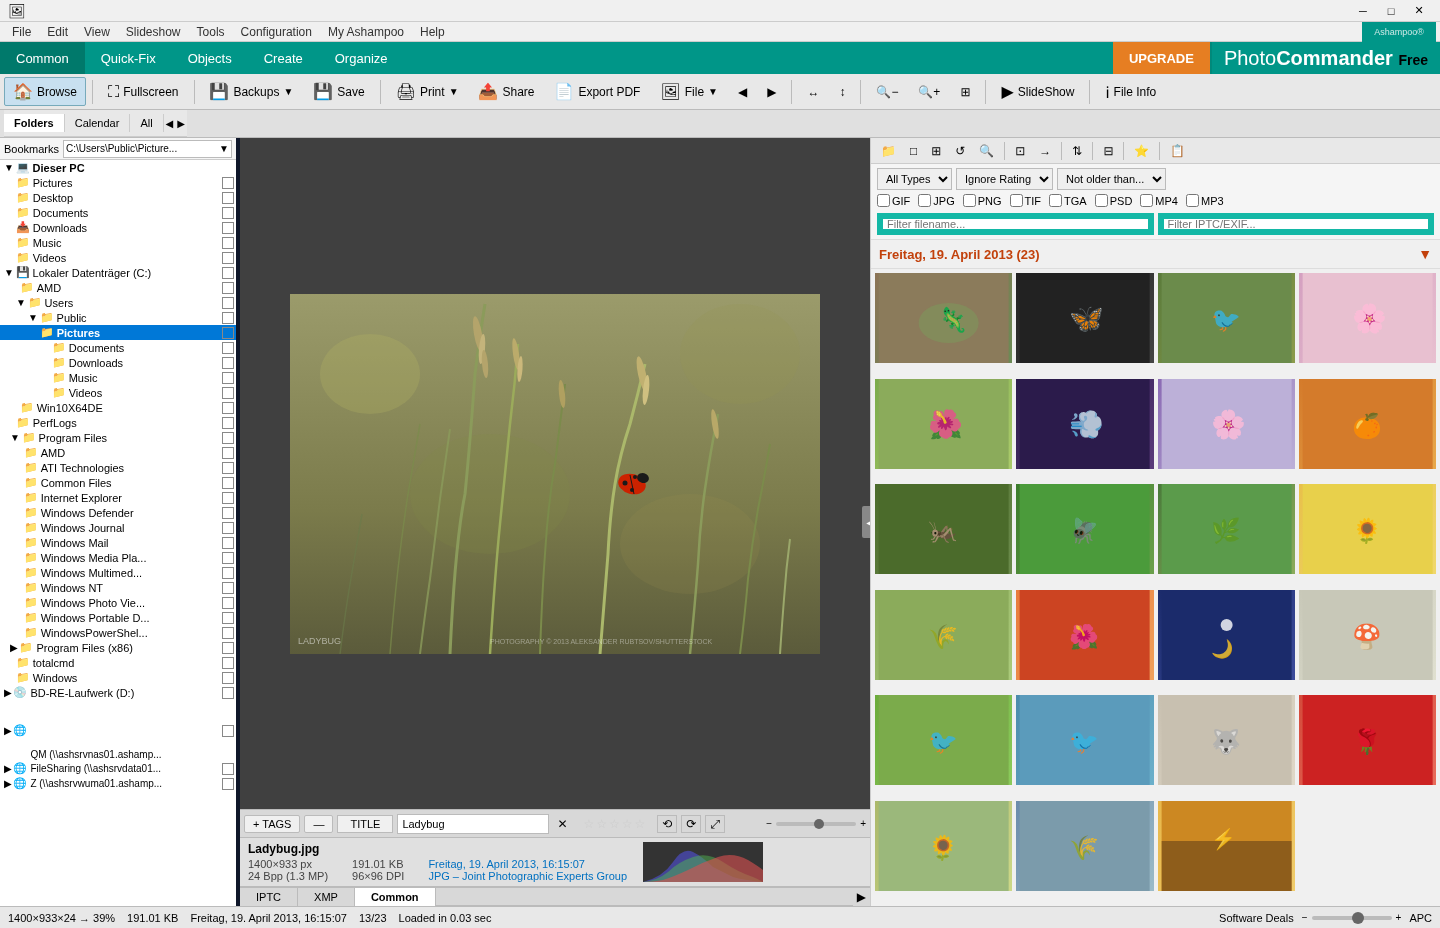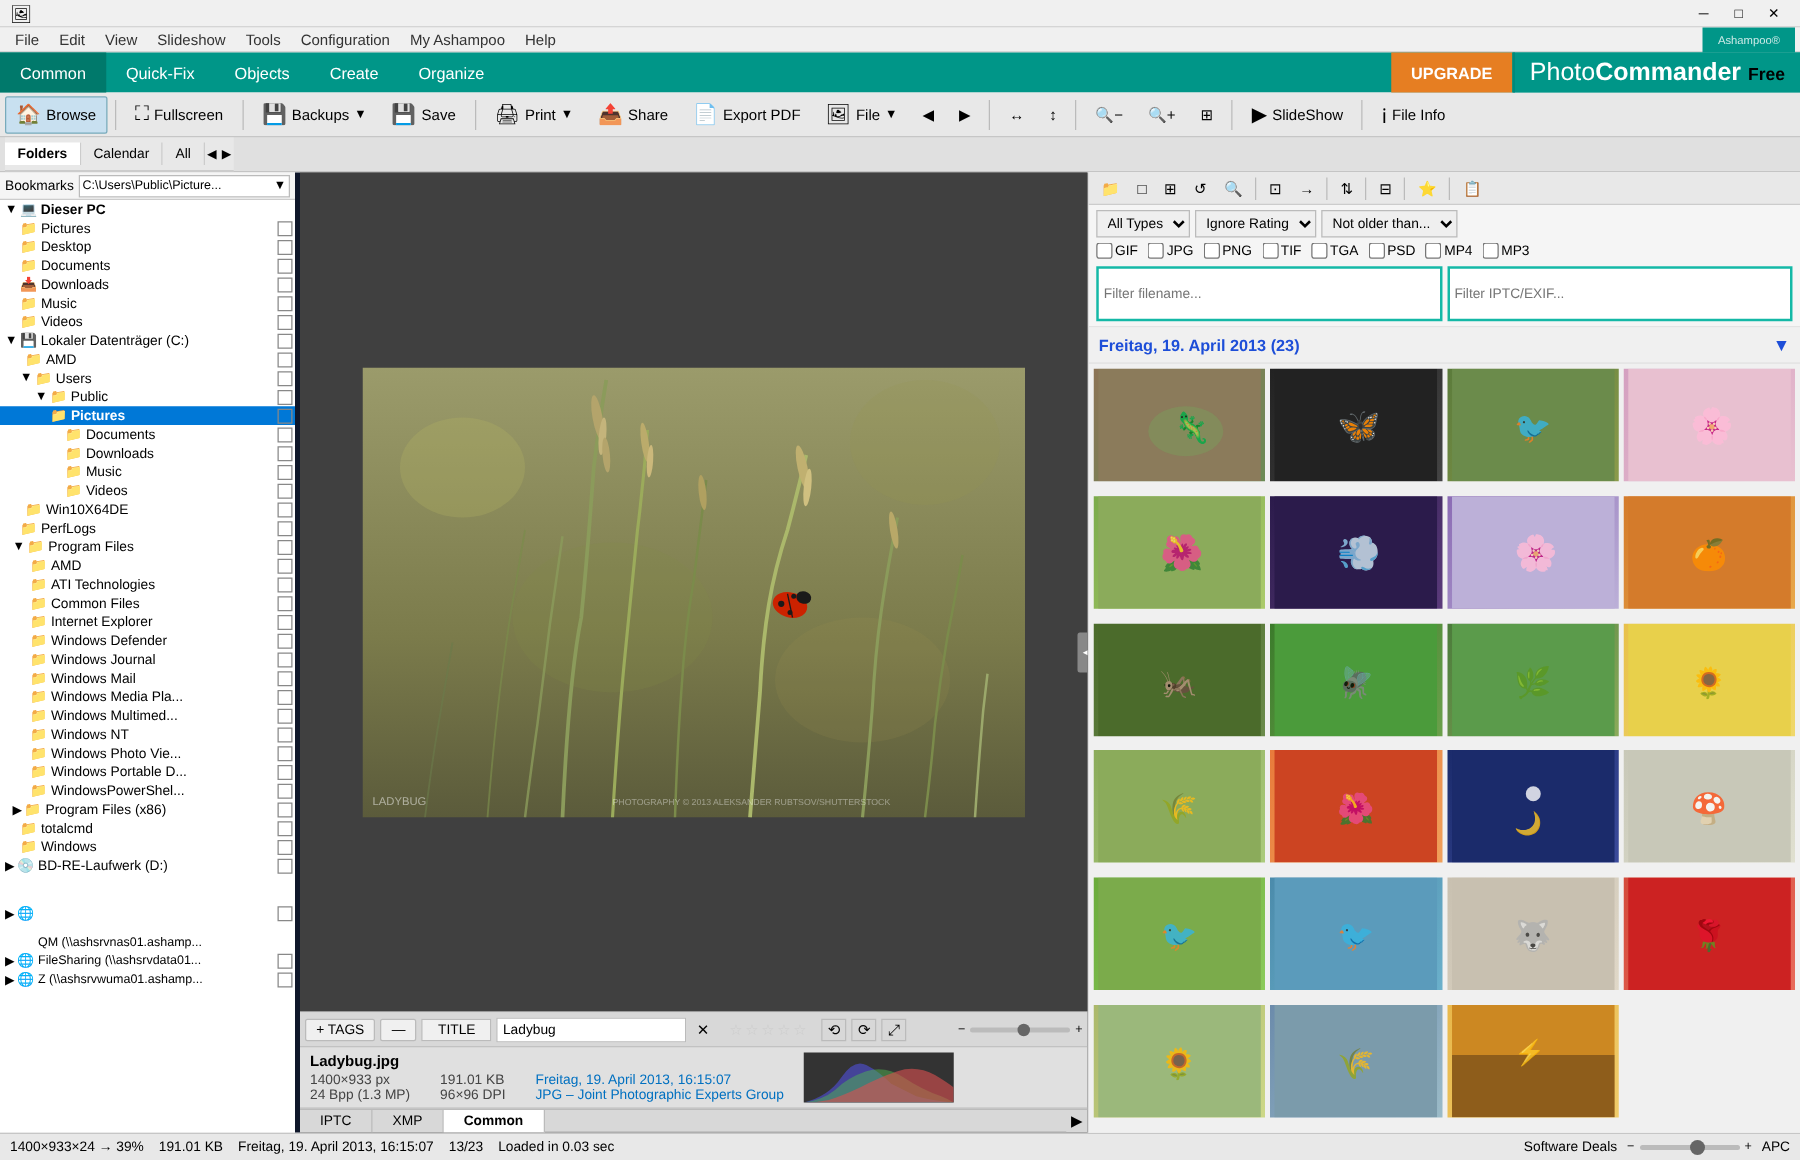--- a/index.html
+++ b/index.html
@@ -87,24 +87,24 @@
     
     #right-toolbar { display: flex; align-items: center; background: #e8e8e8; border-bottom: 1px solid #ccc; height: 26px; padding: 0 4px; gap: 2px; flex-wrap: wrap; }
     .rt-btn { padding: 2px 5px; cursor: pointer; border: 1px solid transparent; border-radius: 2px; font-size: 12px; }
     .rt-sep { width: 1px; height: 18px; background: #bbb; margin: 0 2px; }
 
     
     #filter-bar { display: flex; align-items: center; gap: 4px; padding: 4px 6px; background: #f5f5f5; border-bottom: 1px solid #ddd; flex-wrap: wrap; }
     .filter-select { padding: 2px 4px; border: 1px solid #bbb; font-size: 11px; height: 22px; }
     .filter-cb-row { display: flex; align-items: center; gap: 8px; }
     .filter-cb { display: flex; align-items: center; gap: 2px; font-size: 11px; }
-    .filter-input { border: 2px solid #14b8a6; padding: 20px 4px; font-size: 11px; height: 22px; flex: 1; }
-
-    
-    #gallery-date { padding: 6px 8px; font-size: 13px; font-weight: bold; color: #1d4ed8; background: #f0f0f0; border-bottom: 1px solid #ddd; display: flex; align-items: center; justify-content: space-between; }
+    .filter-input { border: 6px solid #14b8a6; padding: 0 4px; font-size: 11px; height: 22px; flex: 1; }
+
+    
+    #gallery-date { padding: 6px 8px; font-size: 13px; font-weight: bold; color: #c2410c; background: #f0f0f0; border-bottom: 1px solid #ddd; display: flex; align-items: center; justify-content: space-between; }
 
     
     #gallery { flex: 1; overflow-y: auto; padding: 4px; display: grid; grid-template-columns: repeat(4, 1fr); gap: 4px; background: #f0f0f0; }
     .thumb { background: #888; cursor: pointer; position: relative; overflow: hidden; }
     
     .t1 { background: linear-gradient(135deg, #8B7355, #6B8B55); height: 90px; }
     .t2 { background: linear-gradient(135deg, #222, #444); height: 90px; }
     .t3 { background: linear-gradient(135deg, #5B7B3B, #8B9B4B); height: 90px; }
     .t4 { background: linear-gradient(135deg, #D4A0C0, #E8C0D0); height: 90px; }
     .t5 { background: linear-gradient(135deg, #7BAB4B, #ABCB6B); height: 90px; }

